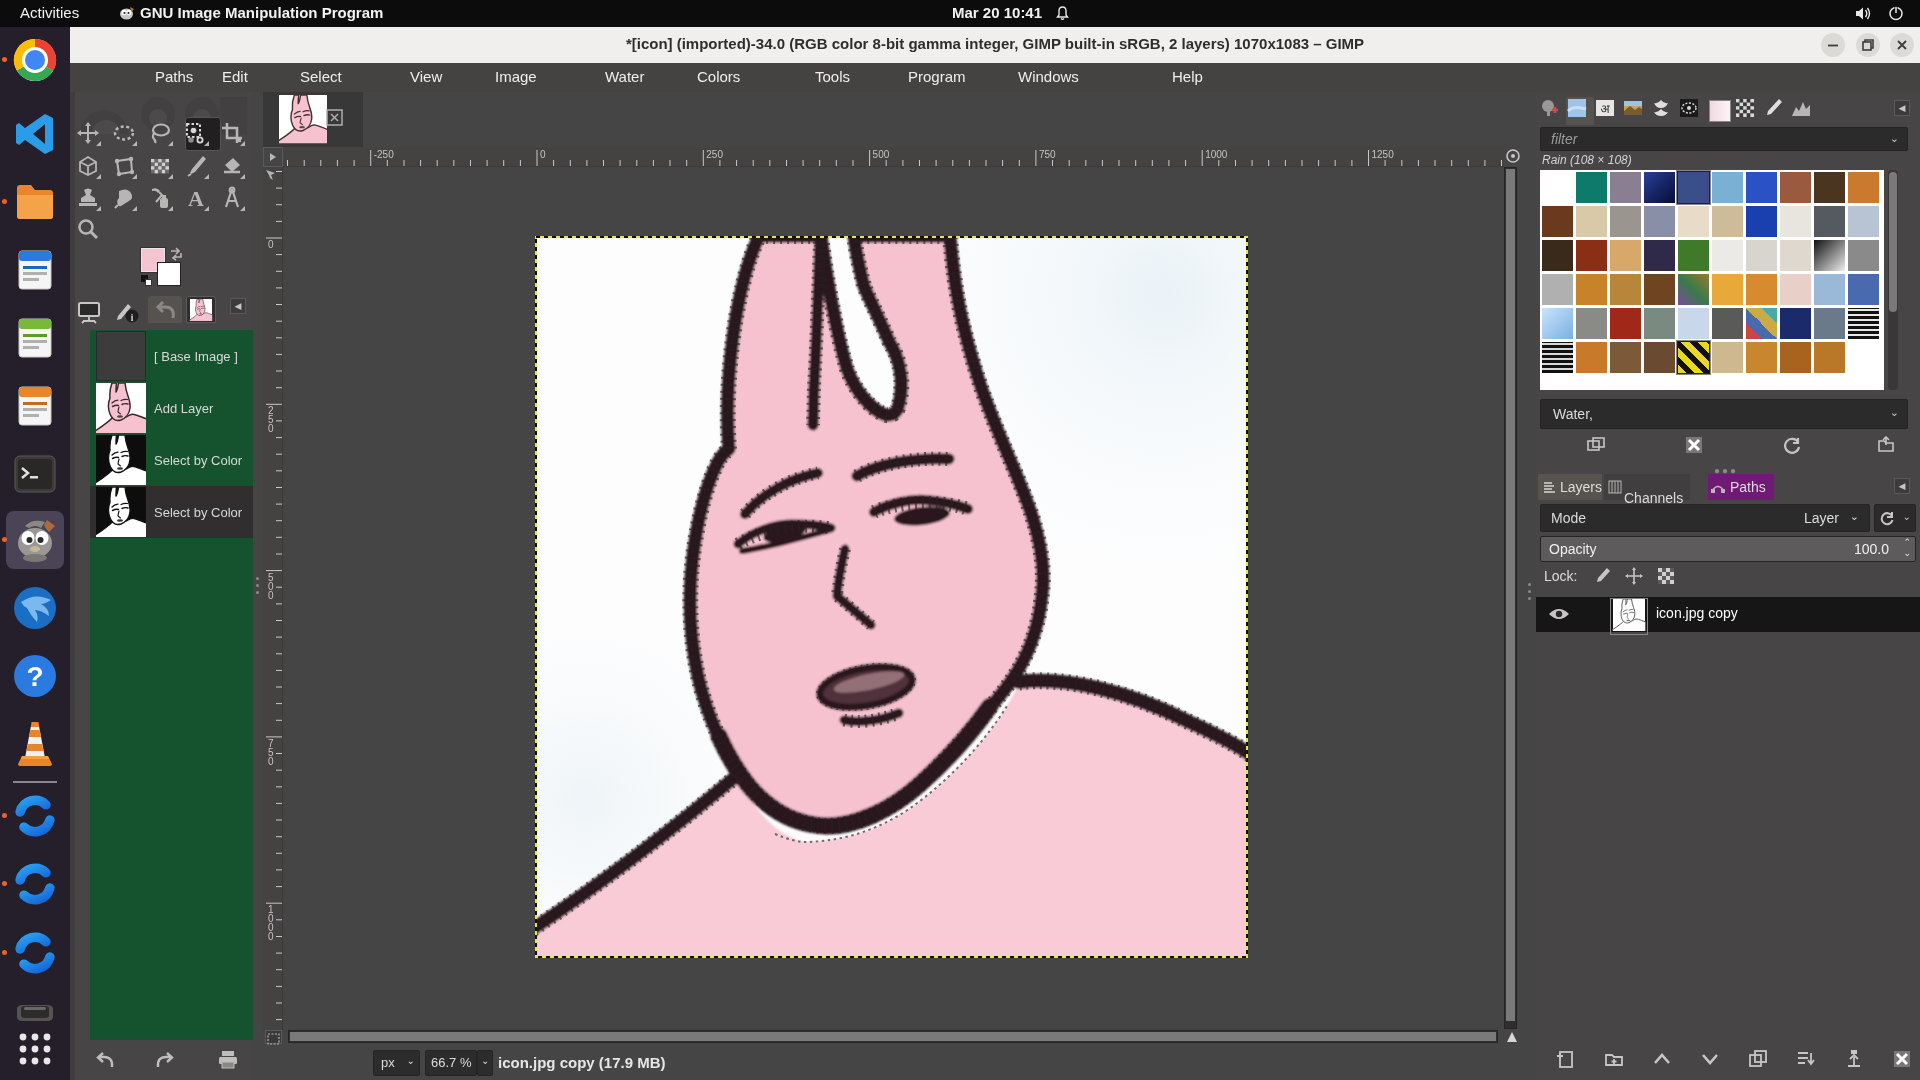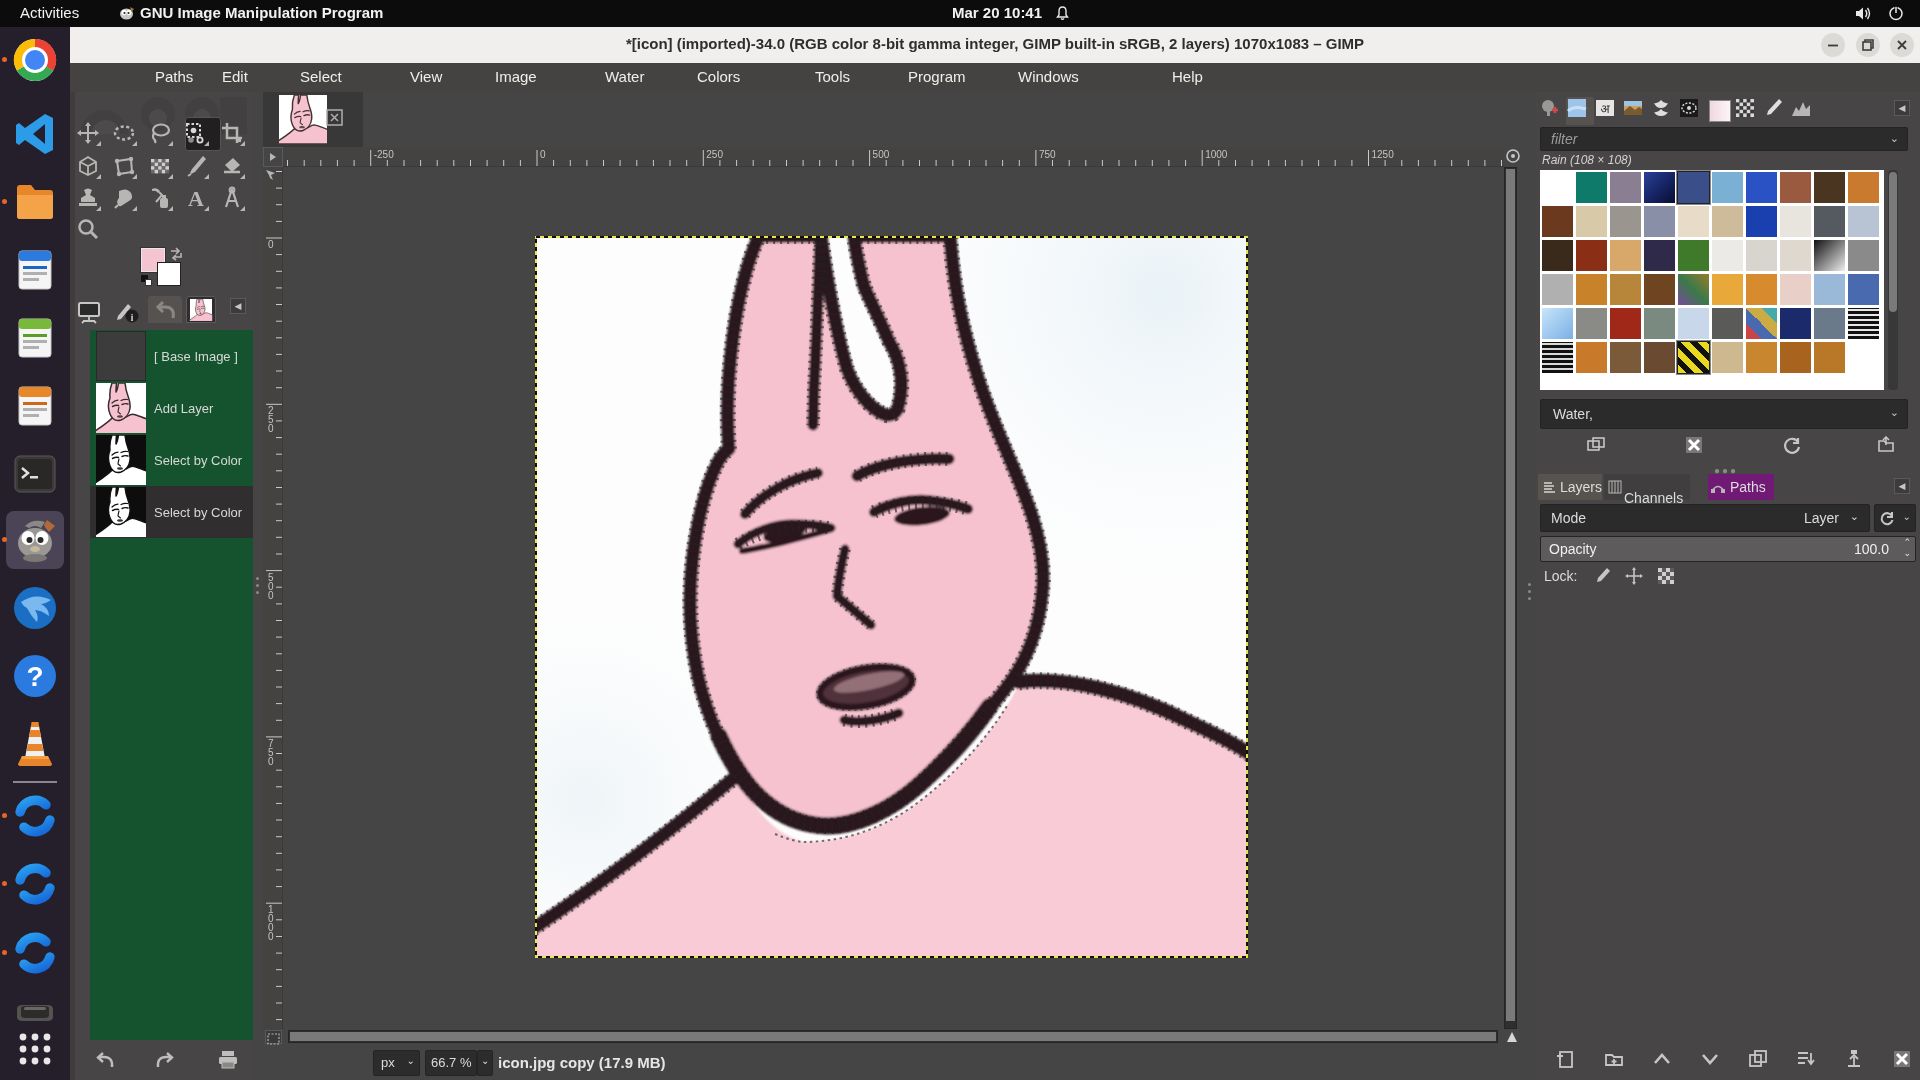--- a/index.html
+++ b/index.html
@@ -764,20 +764,38 @@
         <rect x="14" y="6" width="4" height="4" fill="#d0d0d0"></rect>
         <rect x="2" y="10" width="4" height="4" fill="#d0d0d0"></rect>
         <rect x="6" y="10" width="4" height="4" fill="#5a5a5a"></rect>
         <rect x="10" y="10" width="4" height="4" fill="#d0d0d0"></rect>
         <rect x="14" y="10" width="4" height="4" fill="#5a5a5a"></rect>
         <rect x="2" y="14" width="4" height="4" fill="#5a5a5a"></rect>
         <rect x="6" y="14" width="4" height="4" fill="#d0d0d0"></rect>
         <rect x="10" y="14" width="4" height="4" fill="#5a5a5a"></rect>
         <rect x="14" y="14" width="4" height="4" fill="#d0d0d0"></rect>
       </svg>
+      <div class="layrow" style="top:123px;background:#161616;color:#fff;">
+        <div class="abs" style="left:12px;top:10px;"><svg width="22" height="14" viewBox="0 0 22 14">
+            <path d="M1 7 Q11 -3 21 7 Q11 17 1 7 Z" fill="#c8c6c4"></path>
+            <circle cx="11" cy="7" r="3.2" fill="#2a2a2a"></circle>
+          </svg></div>
+        <div class="abs" style="left:74px;top:1px;border:1px solid #888;"><svg width="36" height="32" viewBox="0 0 100 100">
+<rect width="100" height="100" fill="#ffffff"></rect>
+<path d="M -2 96 C 20 82 32 72 40 62 C 46 70 56 72 64 66 C 74 58 84 66 102 72 L 102 102 L -2 102 Z" fill="#ffffff" stroke="#555" stroke-width="3"></path>
+<path d="M 28 30 C 27 20 29 8 32 0 L 41 0 C 40 8 40 14 40 18 C 43 14 44 7 45 0 L 58 0 C 59 10 61 18 64 26 C 67 34 69 42 68 50 C 67 60 60 70 50 74 C 40 77 32 72 28 62 C 24 52 24 40 28 30 Z" fill="#ffffff" stroke="#555" stroke-width="3" stroke-linejoin="round"></path>
+<path d="M 32 40 C 36 36 40 34 44 34" fill="none" stroke="#555" stroke-width="2.5" stroke-linecap="round"></path>
+<path d="M 50 35 C 54 33 59 32 63 33" fill="none" stroke="#555" stroke-width="2.5" stroke-linecap="round"></path>
+<path d="M 33 47 C 37 45 42 44 45 45" fill="none" stroke="#555" stroke-width="2.8" stroke-linecap="round"></path>
+<path d="M 52 43 C 56 41 61 41 64 42" fill="none" stroke="#555" stroke-width="2.8" stroke-linecap="round"></path>
+<path d="M 46 48 C 45 52 44 56 44 58 L 49 62" fill="none" stroke="#555" stroke-width="2.2" stroke-linecap="round"></path>
+<ellipse cx="48" cy="67" rx="6" ry="2.5" fill="#555" opacity="0.85"></ellipse>
+</svg></div>
+        <span style="position:absolute;left:120px;top:8px;">icon.jpg copy</span>
+      </div>
       <div class="abs" style="left:20px;top:575px;"><svg width="20" height="20" viewBox="0 0 20 20">
           <rect x="4" y="3" width="12" height="15" fill="none" stroke="#c8c6c4" stroke-width="1.8"></rect>
           <path d="M1 7 L7 7 M4 4 L4 10" stroke="#c8c6c4" stroke-width="1.8"></path>
         </svg></div>
       <div class="abs" style="left:68px;top:575px;"><svg width="20" height="20" viewBox="0 0 20 20">
           <path d="M2 16 L2 6 L8 6 L10 8 L18 8 L18 16 Z" fill="none" stroke="#c8c6c4" stroke-width="1.8"></path>
           <path d="M10 10 L10 15 M7.5 12.5 L12.5 12.5" stroke="#c8c6c4" stroke-width="1.8"></path>
         </svg></div>
       <div class="abs" style="left:116px;top:575px;"><svg width="20" height="20" viewBox="0 0 20 20">
           <path d="M3 14 L10 6 L17 14" fill="none" stroke="#c8c6c4" stroke-width="2.6"></path>

